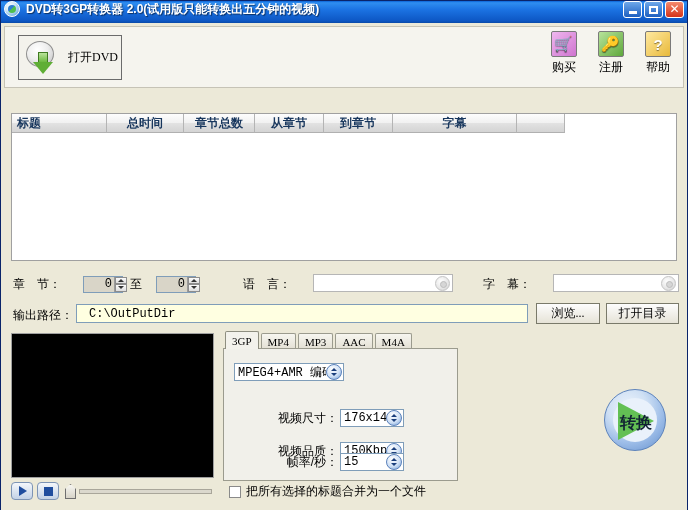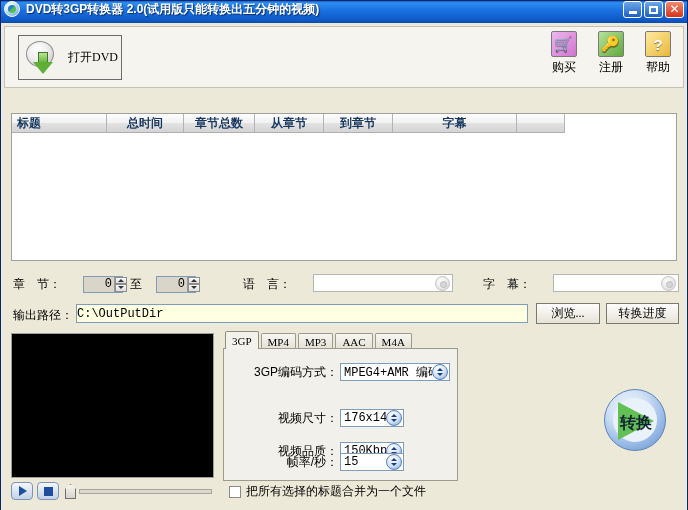--- a/index.html
+++ b/index.html
@@ -97,21 +97,21 @@
     display:flex;align-items:center;justify-content:flex-end;}
   .combo-btn{width:15px;height:15px;margin-right:2px;border-radius:50%;flex:none;
     background:radial-gradient(circle at 40% 35%,#ffffff,#e6e6e6 60%,#c9c9c9 100%);
     border:1px solid #c4c4c4;box-sizing:border-box;position:relative;}
   .combo-btn:after{content:"";position:absolute;left:4px;top:4px;width:5px;height:5px;border-radius:50%;
     background:#d6d6d6;border:1px solid #bdbdbd;}
 
   
   .pathfield{height:19px;background:#ffffe1;border:1px solid #7f9db9;box-sizing:border-box;
     font-family:"Liberation Mono","DejaVu Sans Mono",monospace;font-size:12px;
-    display:flex;align-items:center;padding-left:0;color:#000;}
+    display:flex;align-items:center;padding-left:12px;color:#000;}
   .btn{height:21px;background:linear-gradient(to bottom,#fdfdfd,#e6e3d7);
     border:1px solid #7a7a6a;box-sizing:border-box;font-size:12px;
     display:flex;align-items:center;justify-content:center;
     font-family:"Liberation Serif","DejaVu Serif",serif;}
 
   
   .preview{position:absolute;left:10px;top:310px;width:203px;height:145px;background:#000;
     border:1px solid #9f9f9f;box-sizing:border-box;}
   .pvbar{position:absolute;left:10px;top:458px;width:205px;height:20px;display:flex;align-items:center;}
   .pvbtn{width:22px;height:18px;border-radius:4px;border:1px solid #7d94b5;box-sizing:border-box;
@@ -294,21 +294,21 @@
     <div class="rowline" style="top:281px;left:12px;">
       <span>输出路径：</span>
     </div>
     <div class="pathfield" style="position:absolute;left:75px;top:281px;width:452px;">
       <span>C:\OutPutDir</span>
     </div>
     <div class="btn" style="position:absolute;left:535px;top:280px;width:64px;">
       <span>浏览...</span>
     </div>
     <div class="btn" style="position:absolute;left:605px;top:280px;width:73px;">
-      <span>转换进度</span>
+      <span>打开目录</span>
     </div>
 
     <div class="preview"></div>
     <div class="pvbar">
       <div class="pvbtn">
           <div class="tri"></div>
         </div>
       <div class="pvbtn">
           <div class="sq"></div>
         </div>
@@ -321,21 +321,20 @@
     <div class="tabhost">
       <div class="tabstrip" id="tabstrip">
           <div class="tab active">3GP</div>
           <div class="tab">MP4</div>
           <div class="tab">MP3</div>
           <div class="tab">AAC</div>
           <div class="tab">M4A</div>
         </div>
       <div class="tabpane">
         <div class="setrow" style="left:8px;top:14px;">
-          <div class="setlabel" style="width:106px;">3GP编码方式：</div>
           <div class="dd" style="width:110px;margin-left:2px;">
             <span class="dd-val">MPEG4+AMR 编码</span>
             <span class="dd-btn"></span>
           </div>
         </div>
         <div class="setrow" style="left:8px;top:60px;">
           <div class="setlabel" style="width:106px;">视频尺寸：</div>
           <div class="dd" style="width:64px;margin-left:2px;">
             <span class="dd-val">176x144</span>
             <span class="dd-btn"></span>

